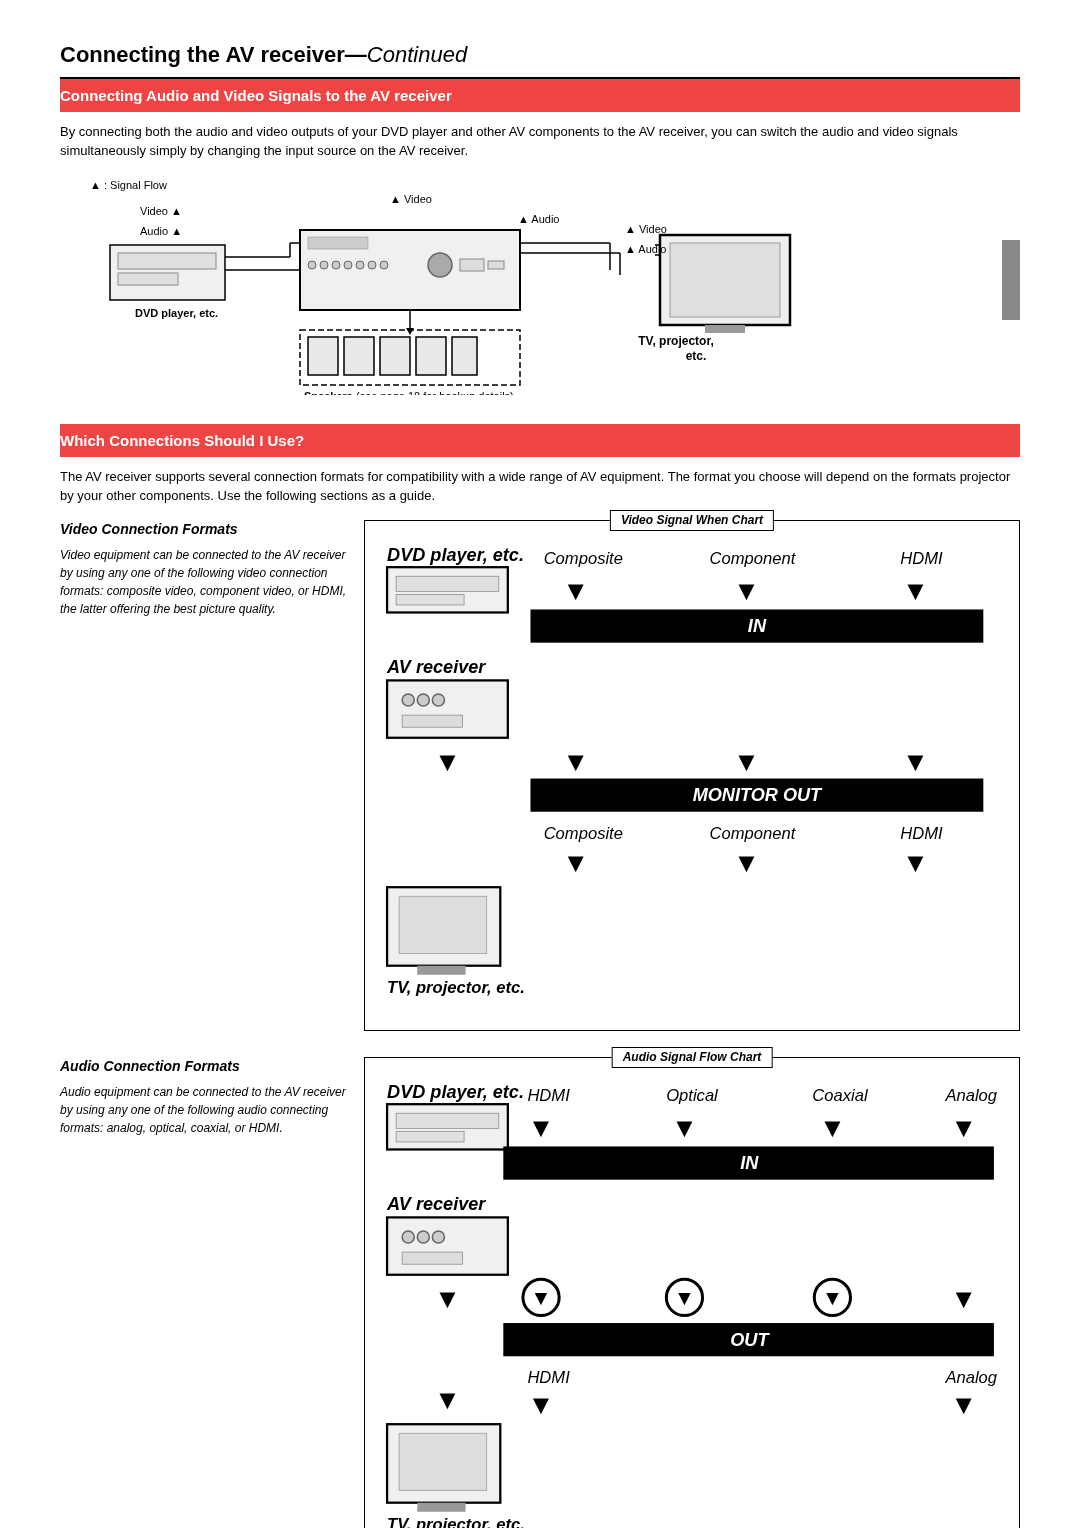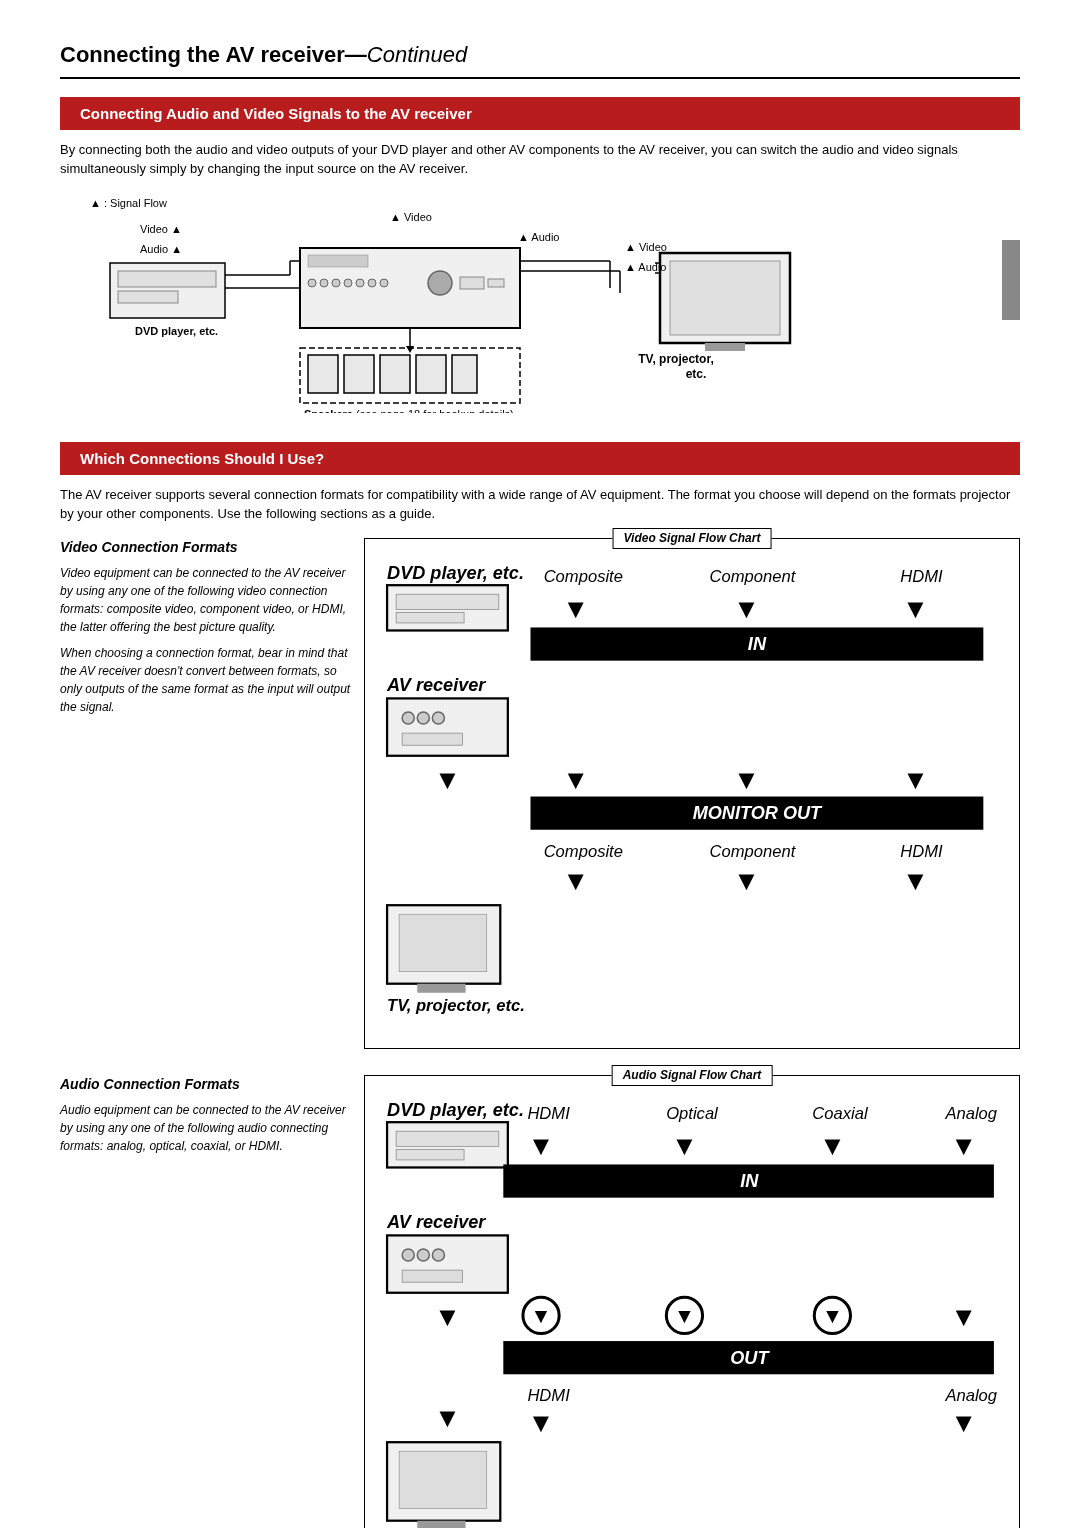--- a/index.html
+++ b/index.html
@@ -11,32 +11,31 @@
       min-height: 1528px;
       padding: 40px 60px 40px 60px;
       font-size: 13px;
       line-height: 1.4;
     }
     .page-title {
       font-size: 22px;
       font-weight: bold;
       border-bottom: 2px solid #000;
       padding-bottom: 6px;
-      margin-bottom: 18px;
     }
     .page-title em {
       font-style: italic;
       font-weight: normal;
     }
     .section-header {
-      background: #b91c1c;
+      background: #ef4444;
       color: #fff;
       font-size: 15px;
       font-weight: bold;
-      padding: 6px 20px;
+      padding: 6px 0;
       margin-bottom: 10px;
     }
     .body-text {
       font-size: 13px;
       margin-bottom: 14px;
       line-height: 1.5;
     }
 
     
     .which-connections {
@@ -200,26 +199,25 @@
     <div class="section-header">
       <span>Which Connections Should I Use?</span>
     </div>
     <p class="body-text">The AV receiver supports several connection formats for compatibility with a wide range of AV equipment. The format you choose will depend on the formats projector by your other components. Use the following sections as a guide.</p>
 
     <div class="two-col">
 
       <div class="left-col">
         <div class="sub-section-title">Video Connection Formats</div>
         <p class="small-text">Video equipment can be connected to the AV receiver by using any one of the following video connection formats: composite video, component video, or HDMI, the latter offering the best picture quality.</p>
-        <p class="small-text">When choosing a connection format, bear in mind that the AV receiver doesn't convert between formats, so only outputs of the same format as the input will output the signal.</p>
       </div>
 
       <div class="right-col">
         <div class="flow-chart-wrapper">
-          <div class="chart-title-badge">Video Signal Flow Chart</div>
+          <div class="chart-title-badge">Video Signal When Chart</div>
 
           <svg viewBox="0 0 420 320" width="100%" style="display:block;">
 
             <text x="8" y="16" font-size="12" font-weight="bold" font-family="Arial">DVD player, etc.</text>
 
             <rect x="8" y="20" width="80" height="30" fill="#f0f0f0" stroke="#000" stroke-width="1.5"></rect>
             <rect x="14" y="26" width="68" height="10" fill="#e0e0e0" stroke="#888" stroke-width="0.5"></rect>
             <rect x="14" y="38" width="45" height="7" fill="#e0e0e0" stroke="#888" stroke-width="0.5"></rect>
 
             <text x="138" y="18" font-size="11" font-family="Arial" text-anchor="middle">Composite</text>

